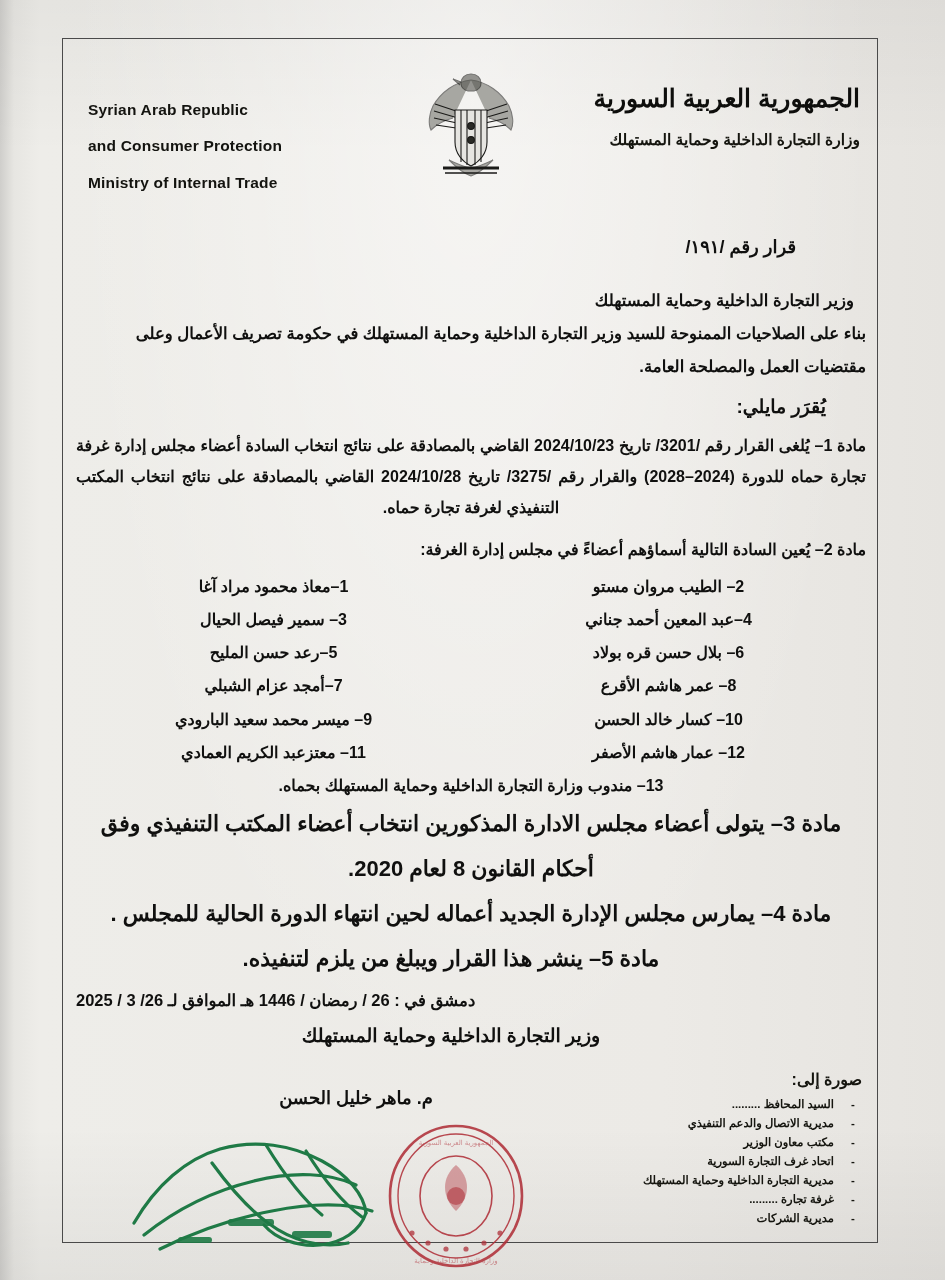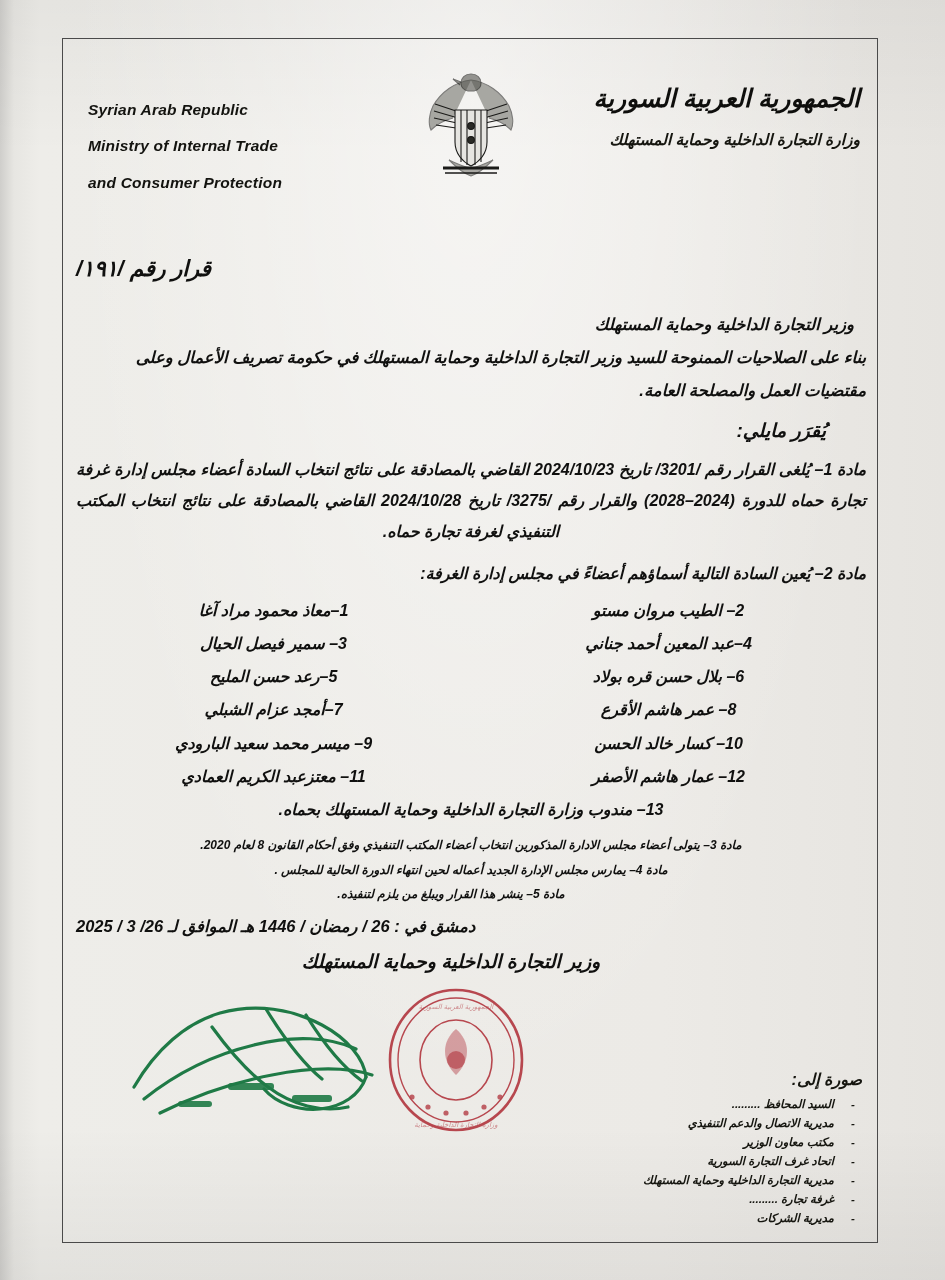--- a/index.html
+++ b/index.html
@@ -7,21 +7,20 @@
     padding: 0;
     background: #d8d8d6;
   }
   .page {
     position: relative;
     width: 945px;
     height: 1280px;
     background: #f97316;
     overflow: hidden;
     font-family: "Liberation Sans", sans-serif;
-    font-style: italic;
   }
   
   .paper {
     position: absolute;
     inset: 0;
     background:
       linear-gradient(90deg, #cfcecb 0px, #e7e6e2 14px, #eeede9 40px, #eceae6 70%, #e6e4e0 100%);
   }
   .paper::after{
     content:"";
@@ -93,23 +92,23 @@
     left: 50%;
     transform: translateX(-50%);
     top: 18px;
     width: 112px;
     height: 118px;
   }
   .emblem svg { display:block; }
 
   
   .decree-no {
-    margin-top: 20px;
-    text-align: left;
-    font-size: 22px;
+    margin-top: 0;
+    text-align: right;
+    font-size: 18px;
     font-weight: bold;
     letter-spacing: .5px;
     padding-right: 70px;
   }
 
   
   .preamble {
     margin-top: 26px;
     text-align: right;
     font-size: 16.5px;
@@ -156,22 +155,22 @@
   }
   .members .m.col-right { text-align: center; }
   .members .m.col-left  { text-align: center; }
   .members .m.full {
     grid-column: 1 / span 2;
     text-align: center;
   }
 
   
   .tail {
-    margin-top: 8px;
-    font-size: 12px;
+    margin-top: 0;
+    font-size: 22px;
     font-weight: bold;
     line-height: 2.05;
     text-align: center;
   }
   .tail .t3 { text-align: center; }
   .tail .t4 { text-align: center; }
   .tail .t5 { text-align: center; padding-right: 40px;}
 
   .dateline {
     margin-top: 10px;
@@ -239,22 +238,22 @@
 
 <div class="page">
   <div class="paper"></div>
   <div class="frame"></div>
 
   <div class="content">
 
     <div class="header">
       <div class="header-left">
         <div>Syrian Arab Republic</div>
+        <div>and Consumer Protection</div>
         <div>Ministry of Internal Trade</div>
-        <div>and Consumer Protection</div>
       </div>
 
       <div class="emblem">
         <svg viewBox="0 0 112 118" width="112" height="118" aria-hidden="true">
           <g fill="none" stroke="#1a1a18" stroke-width="1.1">
 
             <path d="M56 16 C40 18 26 28 18 42 C14 50 13 60 16 66 C22 60 30 56 38 54" fill="#6a6a63" opacity=".55"></path>
             <path d="M56 16 C72 18 86 28 94 42 C98 50 99 60 96 66 C90 60 82 56 74 54" fill="#6a6a63" opacity=".55"></path>
 
             <path d="M20 40 L44 48 M19 47 L43 54 M19 54 L42 59 M21 61 L41 64"></path>
@@ -321,20 +320,21 @@
     </div>
 
     <div class="tail">
       <div class="t3">مادة 3– يتولى أعضاء مجلس الادارة المذكورين انتخاب أعضاء المكتب التنفيذي وفق أحكام القانون 8 لعام 2020.</div>
       <div class="t4">مادة 4– يمارس مجلس الإدارة الجديد أعماله لحين انتهاء الدورة الحالية للمجلس .</div>
       <div class="t5">مادة 5– ينشر هذا القرار ويبلغ من يلزم لتنفيذه.</div>
     </div>
 
     <div class="dateline">دمشق في :  26 / رمضان / 1446 هـ  الموافق لـ  26/ 3 / 2025</div>
     <div class="minister">وزير التجارة الداخلية وحماية المستهلك</div>
+    <div class="signature-name">م. ماهر خليل الحسن</div>
 
     <div class="sig-area">
       <svg class="scribble" viewBox="0 0 420 160" aria-hidden="true">
         <g fill="none" stroke="#1f7a46" stroke-width="3.2" stroke-linecap="round">
           <path d="M18 108 C40 70 70 44 104 34 C140 24 176 30 206 46 C232 60 248 80 250 98"></path>
           <path d="M28 120 C58 96 96 76 138 66 C178 56 214 58 240 70"></path>
           <path d="M44 134 C76 118 114 104 156 96 C196 88 232 88 256 96"></path>
           <path d="M250 98 C244 116 226 128 204 130 C182 132 160 124 148 110"></path>
           <path d="M96 48 C112 70 130 92 152 108 C176 126 206 134 232 128"></path>
           <path d="M150 30 C166 56 184 82 206 100"></path>

